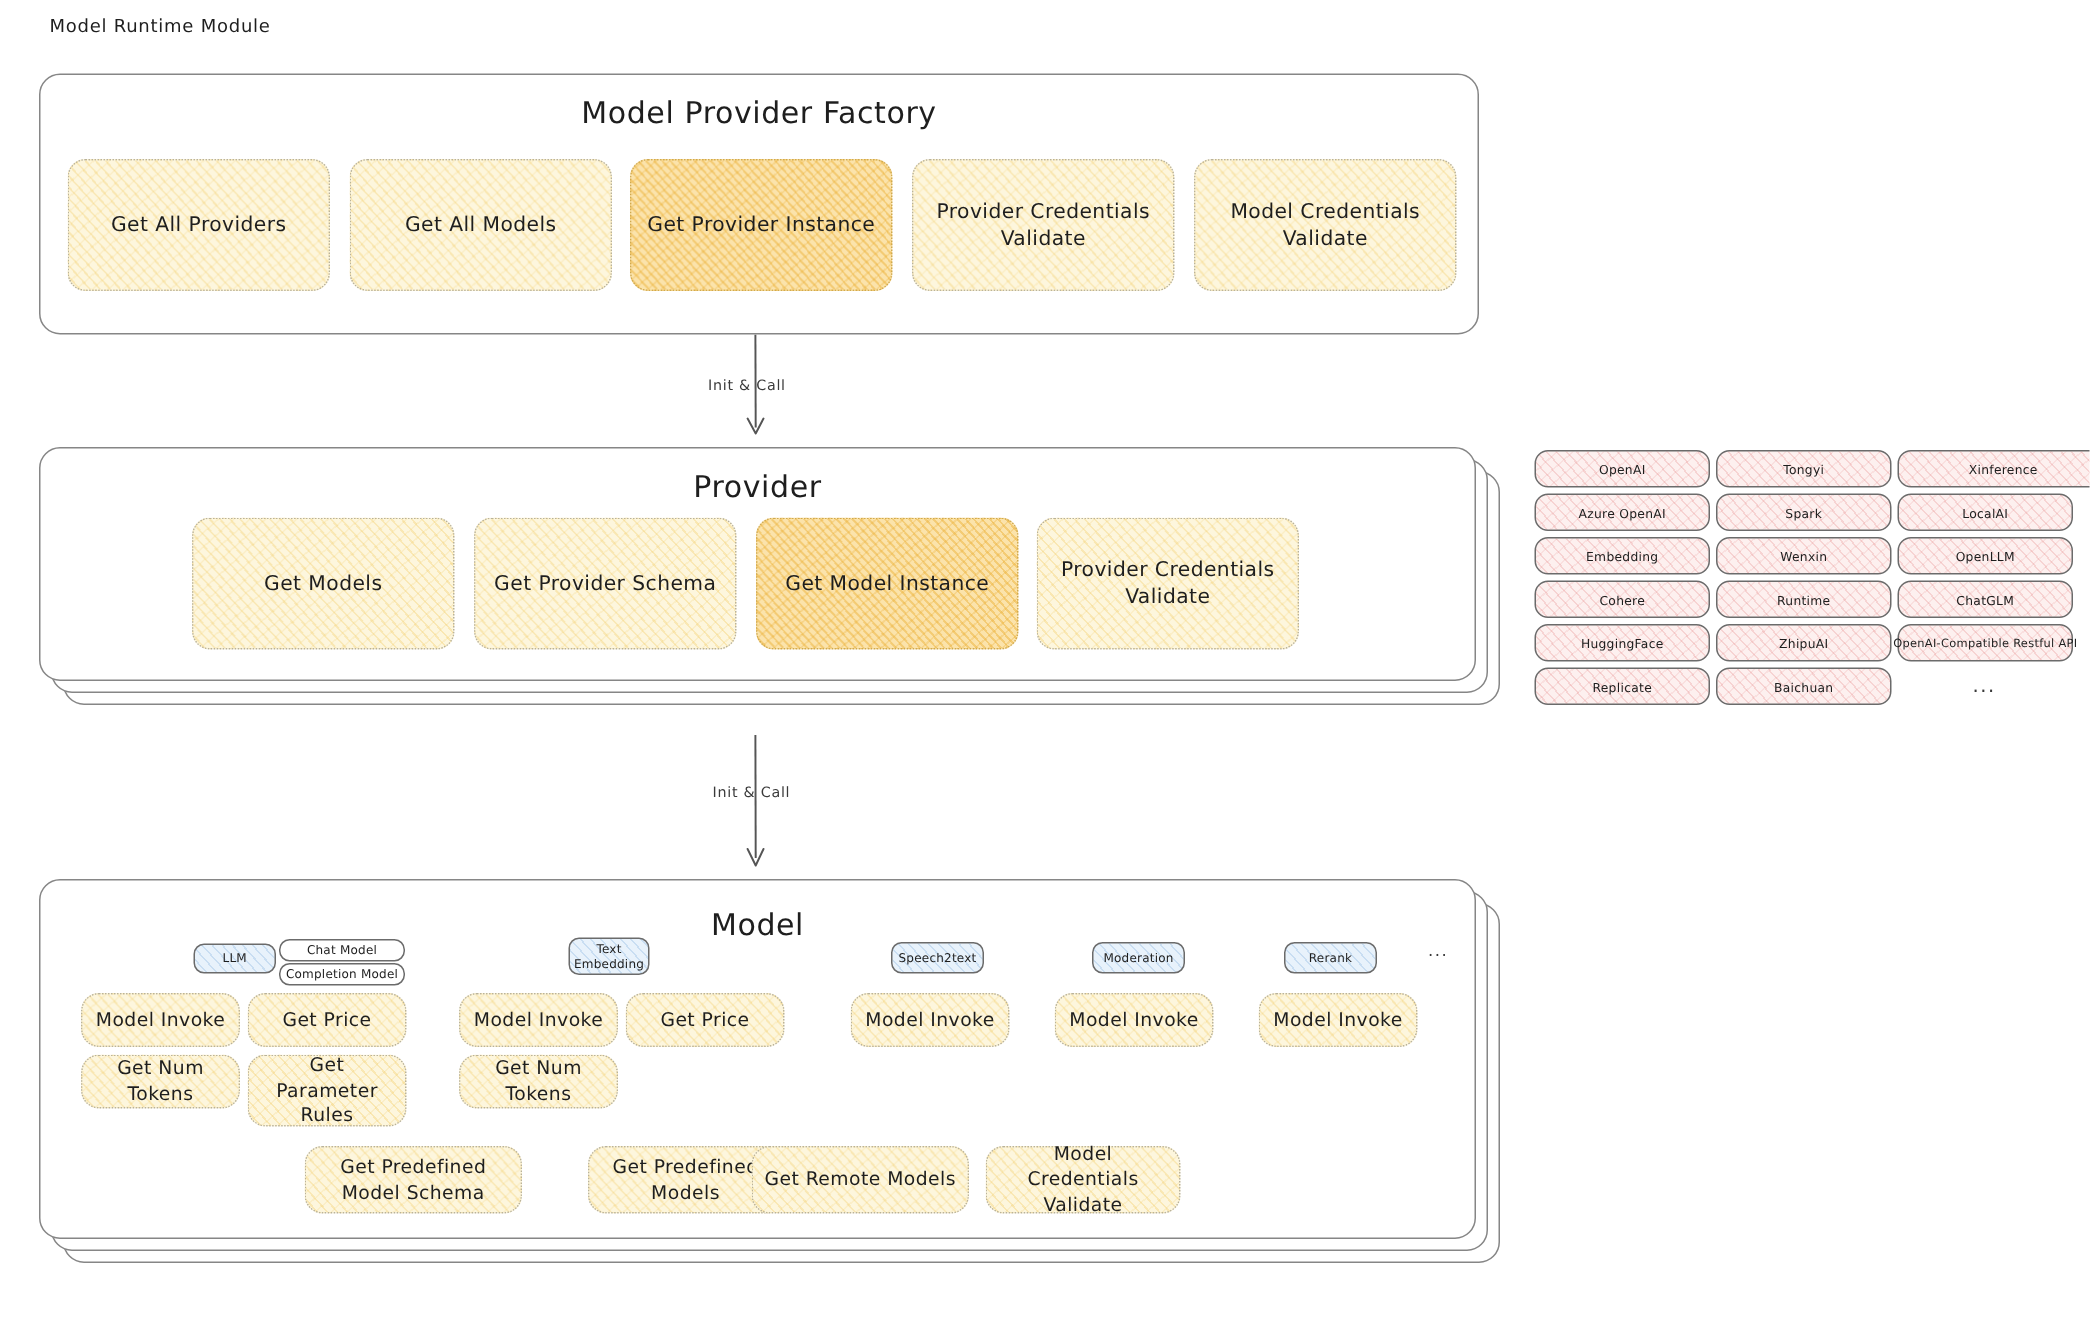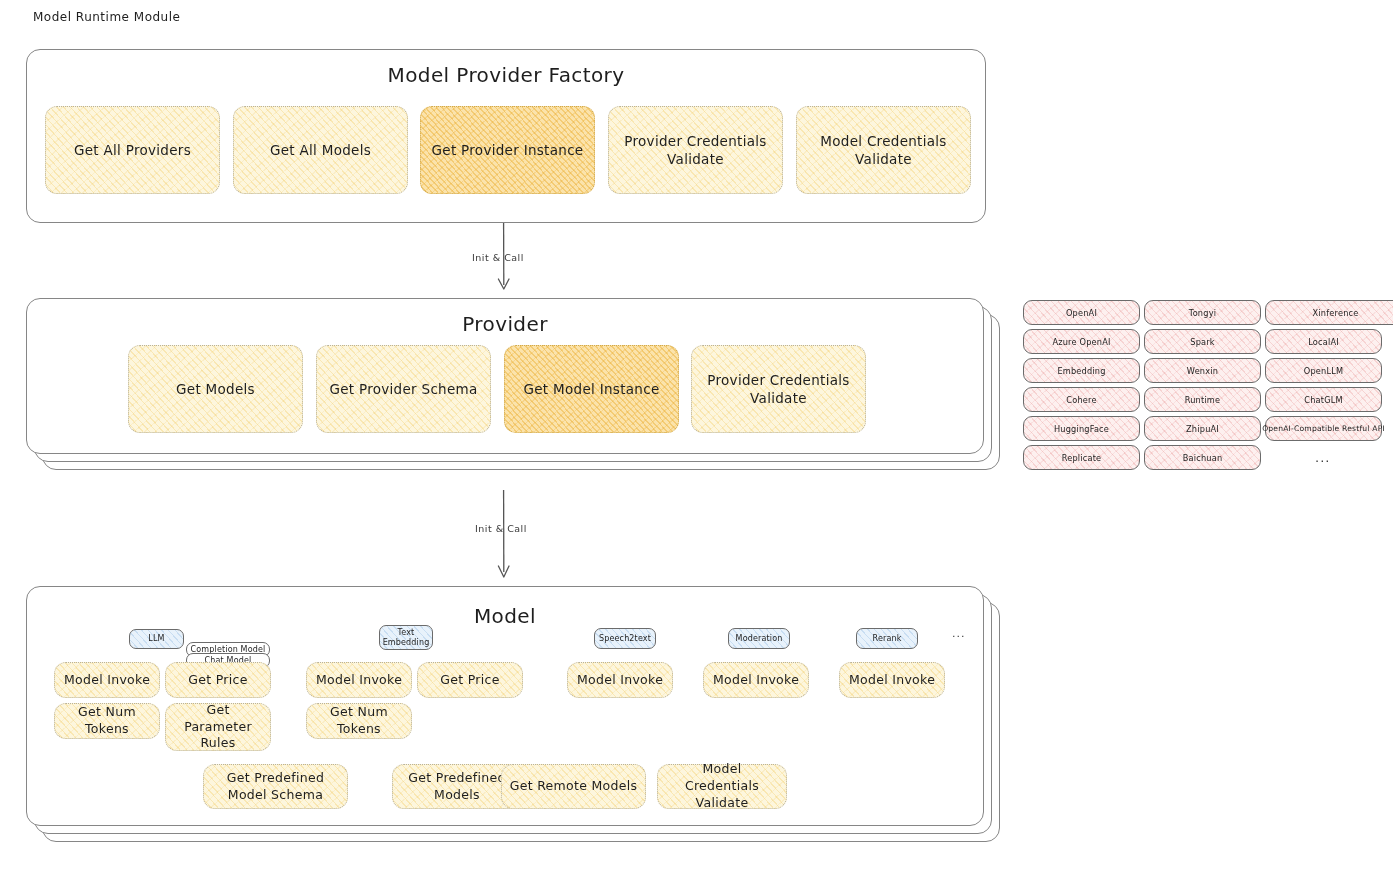--- a/index.html
+++ b/index.html
@@ -219,21 +219,21 @@
 
 <div class="stack" style="left:26px; top:586px; width:990px; height:270px;">
   <div class="sheet s3" style="left:16px; top:16px; width:958px; height:240px;"></div>
   <div class="sheet s2" style="left:8px; top:8px; width:958px; height:240px;"></div>
   <div class="sheet s1" style="left:0; top:0; width:958px; height:240px;"></div>
 
   <div class="card-title" style="width:958px; top:18px;">Model</div>
 
   <div class="btag" style="left:103px; top:43px; width:55px; height:20px;">LLM</div>
   <div class="btag plain" style="left:160px; top:36px; width:84px; height:15px;margin-top:20px;">Completion Model</div>
-  <div class="btag plain" style="left:160px; top:67px; width:84px; height:15px;">Chat Model</div>
+  <div class="btag plain" style="left:160px; top:40px; width:84px; height:15px;">Chat Model</div>
 
   <div class="btag" style="left:353px; top:39px; width:54px; height:25px;">Text Embedding</div>
   <div class="btag" style="left:568px; top:42px; width:62px; height:21px;">Speech2text</div>
   <div class="btag" style="left:702px; top:42px; width:62px; height:21px;">Moderation</div>
   <div class="btag" style="left:830px; top:42px; width:62px; height:21px;">Rerank</div>
   <div class="ellipsis" style="left:926px; top:41px; font-size:11px;">...</div>
 
   <div class="ybox sm" style="left:28px; top:76px; width:106px; height:36px;">Model Invoke</div>
   <div class="ybox sm" style="left:139px; top:76px; width:106px; height:36px;">Get Price</div>
   <div class="ybox sm" style="left:28px; top:117px; width:106px; height:36px;">Get Num Tokens</div>

